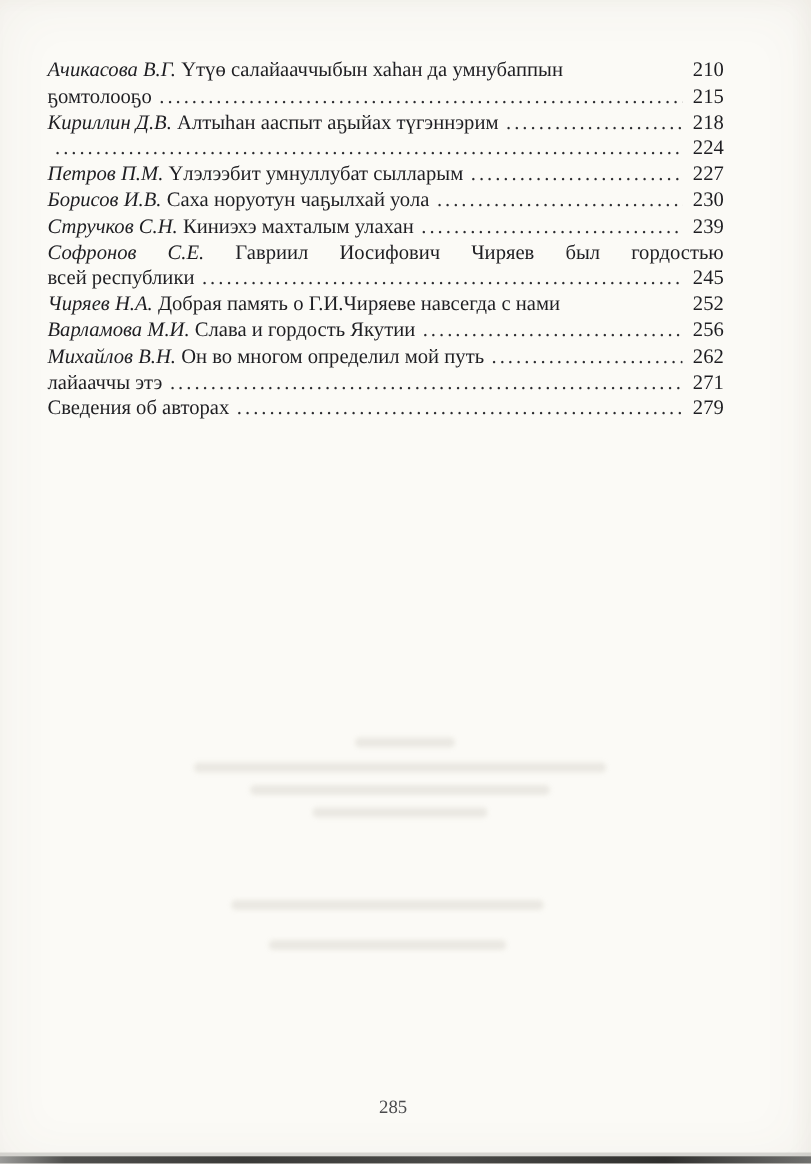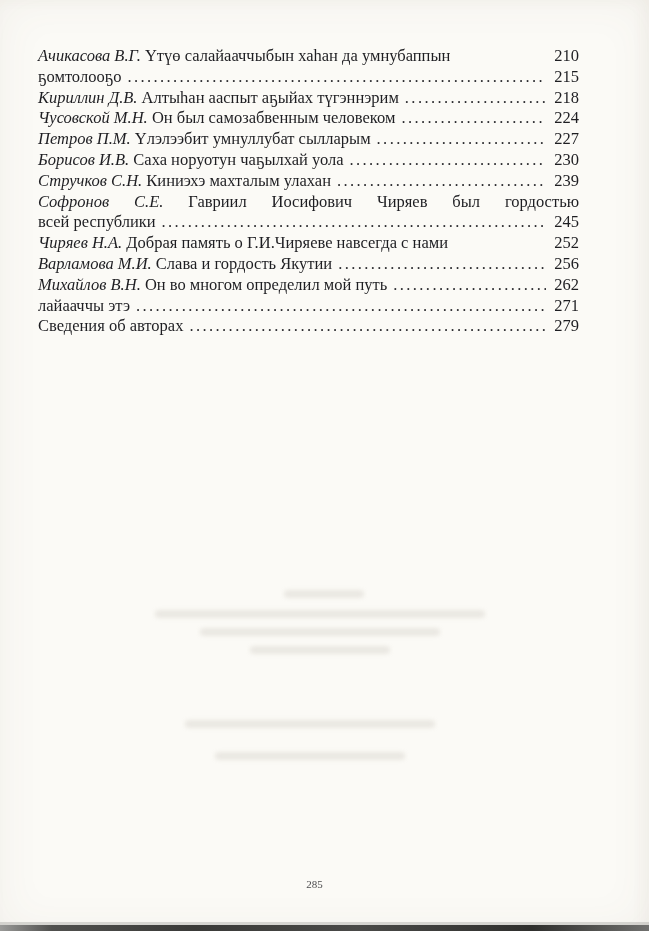--- a/index.html
+++ b/index.html
@@ -66,21 +66,21 @@
   .g1 { left: 284px; top: 590px; width: 80px; }
   .g2 { left: 155px; top: 610px; width: 330px; }
   .g3 { left: 200px; top: 628px; width: 240px; }
   .g4 { left: 250px; top: 646px; width: 140px; }
   .g5 { left: 185px; top: 720px; width: 250px; }
   .g6 { left: 215px; top: 752px; width: 190px; }
   .folio {
     position: absolute;
     left: 0; right: 20px; top: 878px;
     text-align: center;
-    font-size: 11px;
+    font-size: 15px;
     color: #4b4b4d;
   }
   .scan-edge {
     position: absolute;
     left: 0; right: 0; bottom: 0;
     height: 6px;
     background: linear-gradient(to right,
       #9a9a98 0%, #50504e 8%, #3a3a38 30%,
       #4a4a48 55%, #2f2f2d 82%, #70706e 100%);
   }
@@ -105,21 +105,20 @@
         <span class="toc-text">ҕомтолооҕо</span>
         <span class="leader">........................................................................................................................................................................................................</span>
         <span class="toc-page">215</span>
       </div>
       <div class="toc-line">
         <span class="toc-text"><i>Кириллин Д.В.</i> Алтыһан ааспыт аҕыйах түгэннэрим</span>
         <span class="leader">........................................................................................................................................................................................................</span>
         <span class="toc-page">218</span>
       </div>
       <div class="toc-line">
-        <span class="toc-text"><i>Чусовской М.Н.</i> Он был самозабвенным человеком</span>
         <span class="leader">........................................................................................................................................................................................................</span>
         <span class="toc-page">224</span>
       </div>
       <div class="toc-line">
         <span class="toc-text"><i>Петров П.М.</i> Үлэлээбит умнуллубат сылларым</span>
         <span class="leader">........................................................................................................................................................................................................</span>
         <span class="toc-page">227</span>
       </div>
       <div class="toc-line">
         <span class="toc-text"><i>Борисов И.В.</i> Саха норуотун чаҕылхай уола</span>

